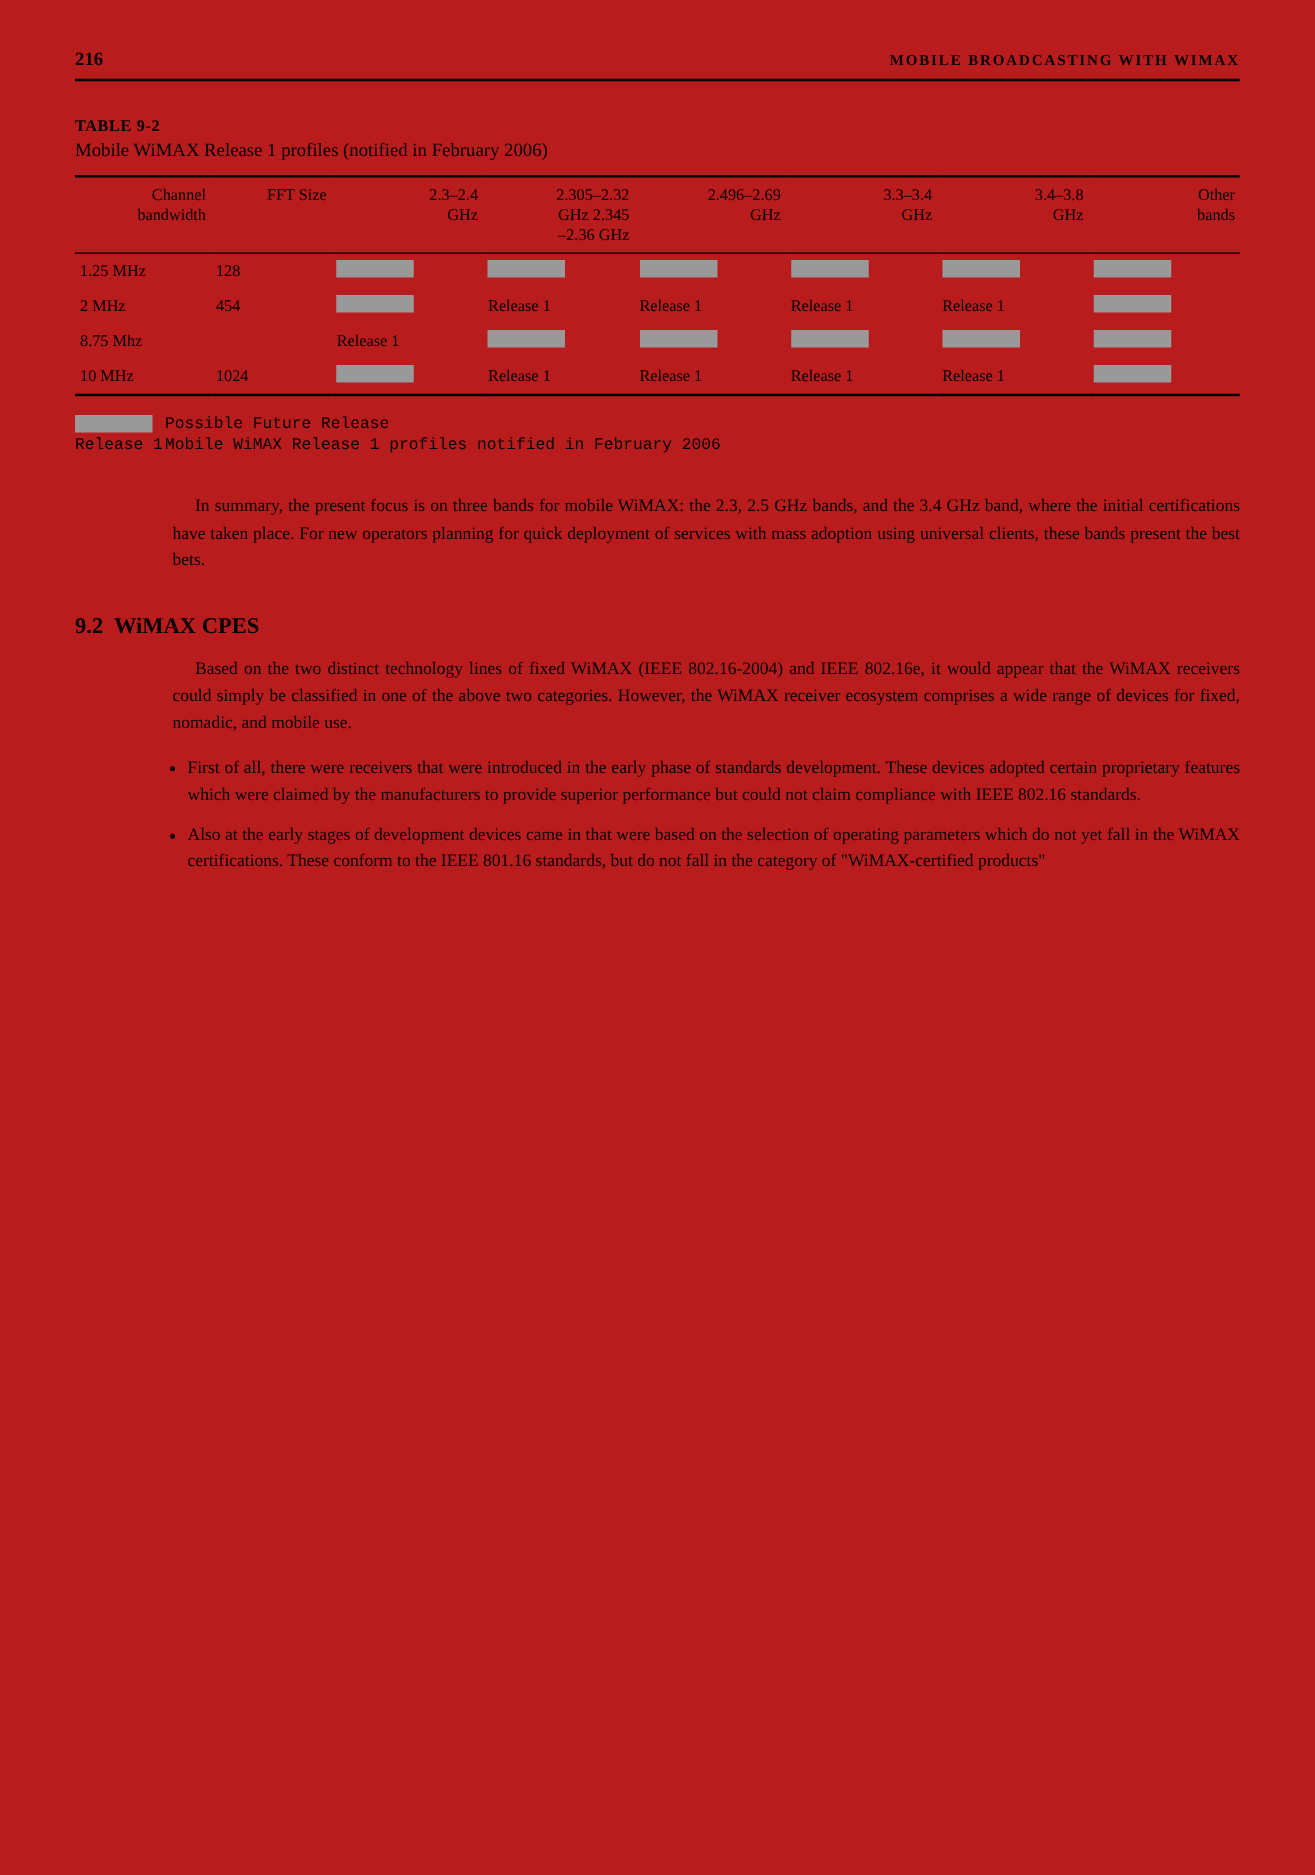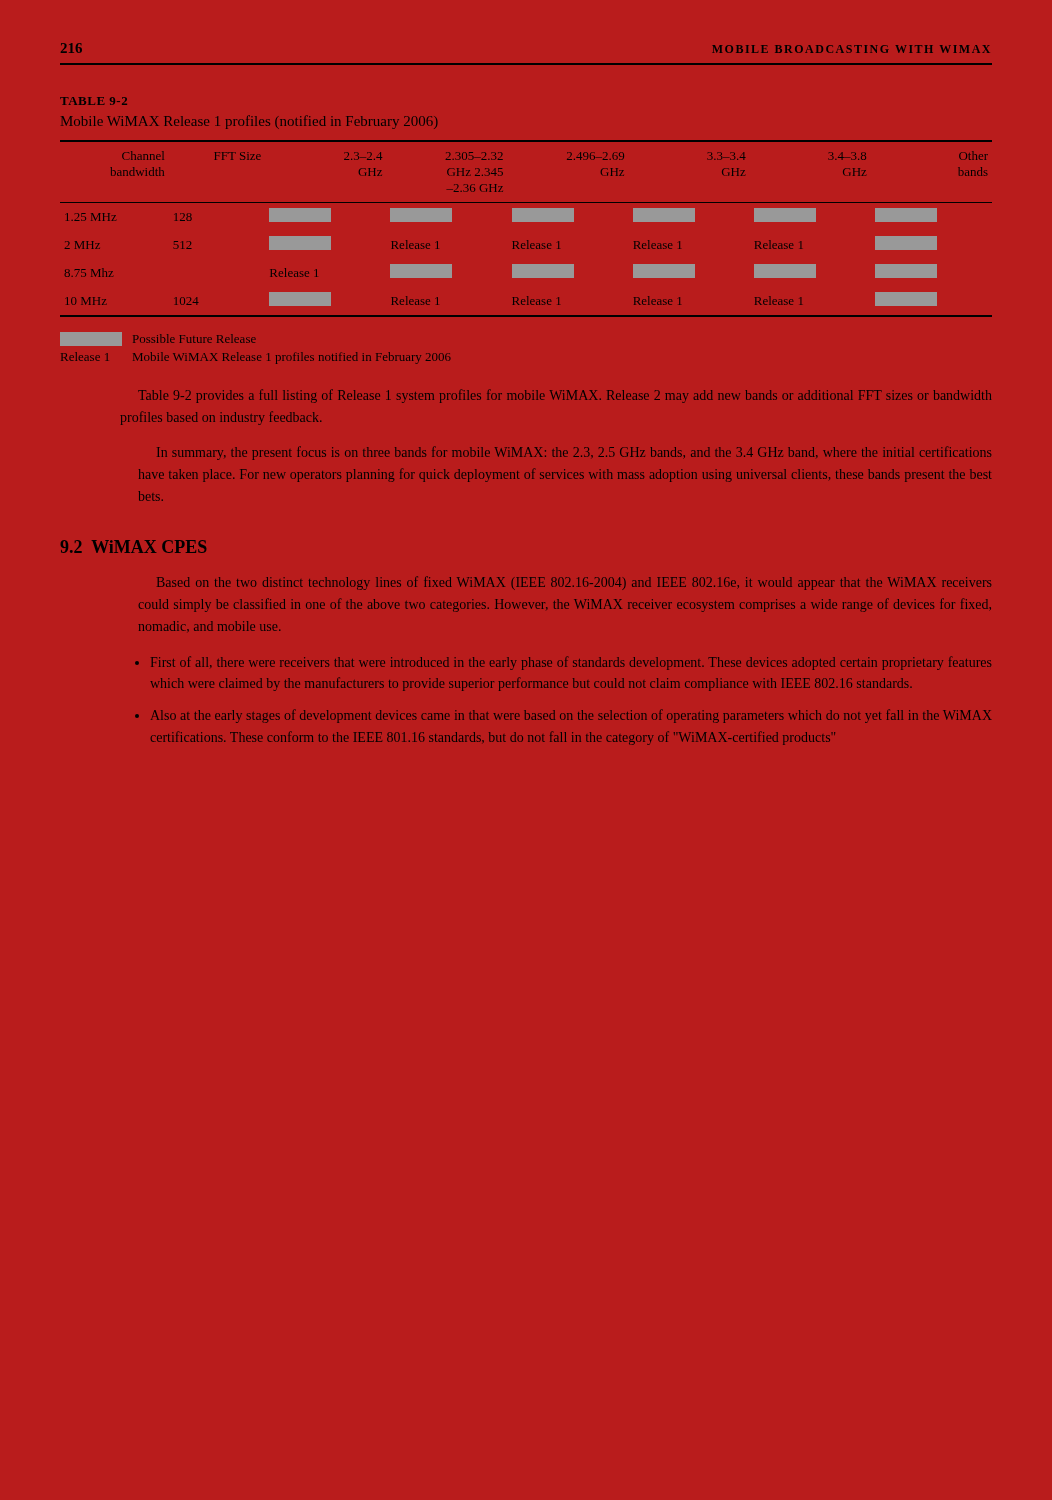--- a/index.html
+++ b/index.html
@@ -78,22 +78,23 @@
 
     .gray-bar {
       display: inline-block;
       width: 62px;
       height: 14px;
       background: #999;
     }
 
     .legend-section {
       margin-top: 8px;
-      margin-bottom: 20px;
-      font-size: 13px;
+      margin-bottom: 32px;
+      font-size: 13px;
+      font-family: Liberation Mono, monospace;
     }
     .legend-row {
       display: flex;
       align-items: flex-start;
       margin-bottom: 2px;
     }
     .legend-bar {
       display: inline-block;
       width: 62px;
       height: 14px;
@@ -178,21 +179,21 @@
           <td>128</td>
           <td><span class="gray-bar"></span></td>
           <td><span class="gray-bar"></span></td>
           <td><span class="gray-bar"></span></td>
           <td><span class="gray-bar"></span></td>
           <td><span class="gray-bar"></span></td>
           <td><span class="gray-bar"></span></td>
         </tr>
         <tr>
           <td>2 MHz</td>
-          <td>512</td>
+          <td>454</td>
           <td><span class="gray-bar"></span></td>
           <td>Release 1</td>
           <td>Release 1</td>
           <td>Release 1</td>
           <td>Release 1</td>
           <td><span class="gray-bar"></span></td>
         </tr>
         <tr>
           <td>8.75 Mhz</td>
           <td></td>
@@ -220,21 +221,20 @@
     <div class="legend-row">
       <span class="legend-bar"></span>
       <span class="legend-label">Possible Future Release</span>
     </div>
     <div class="legend-release-row">
       <span class="legend-release-key">Release 1</span>
       <span>Mobile WiMAX Release 1 profiles notified in February 2006</span>
     </div>
   </div>
 
-  <p class="body-text" style="text-indent:18px;">Table 9-2 provides a full listing of Release 1 system profiles for mobile WiMAX. Release 2 may add new bands or additional FFT sizes or bandwidth profiles based on industry feedback.</p>
   <p class="body-text" style="text-indent:18px; margin-left:78px;">In summary, the present focus is on three bands for mobile WiMAX: the 2.3, 2.5 GHz bands, and the 3.4 GHz band, where the initial certifications have taken place. For new operators planning for quick deployment of services with mass adoption using universal clients, these bands present the best bets.</p>
 
   <div class="section-heading">
     <span>9.2</span>&nbsp;
     <span>WiMAX CPES</span>
   </div>
 
   <p class="body-text" style="text-indent:18px; margin-left:78px;">Based on the two distinct technology lines of fixed WiMAX (IEEE 802.16-2004) and IEEE 802.16e, it would appear that the WiMAX receivers could simply be classified in one of the above two categories. However, the WiMAX receiver ecosystem comprises a wide range of devices for fixed, nomadic, and mobile use.</p>
 
   <ul class="bullet-list">

